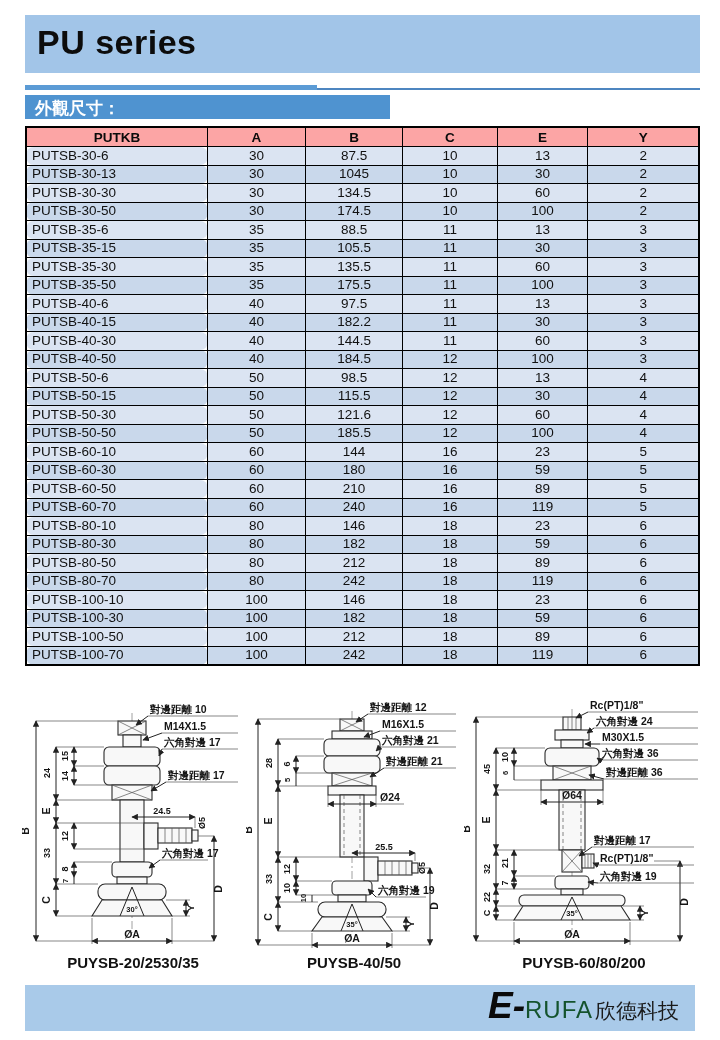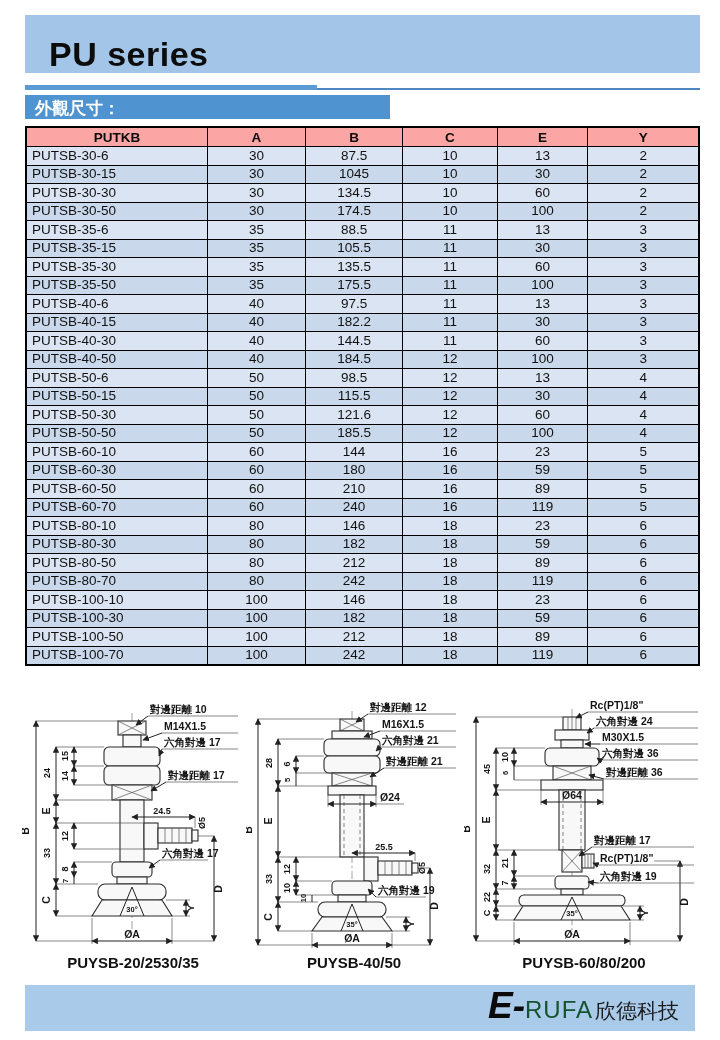--- a/index.html
+++ b/index.html
@@ -1,30 +1,30 @@
 <!DOCTYPE html>
 <html><head>
 <meta charset="utf-8">
 <style>
   html,body{margin:0;padding:0;background:#fff;}
   #page{position:relative;width:720px;height:1040px;background:#fff;overflow:hidden;
         font-family:"Liberation Sans",sans-serif;color:#111;}
   
   .header{position:absolute;left:25px;top:15px;width:675px;height:58px;background:#a2c5e8;}
-  .header h1{margin:12px;padding:8px 0 0 12px;font-size:34px;font-weight:bold;color:#0c0c0c;letter-spacing:.5px;}
+  .header h1{margin:0;padding:8px 0 0 12px;font-size:34px;font-weight:bold;color:#0c0c0c;letter-spacing:.5px;}
   .rule-thin{position:absolute;left:25px;top:88px;width:675px;height:2px;background:#4d86c0;}
   .rule-thick{position:absolute;left:25px;top:85px;width:292px;height:5px;background:#5b9bd5;}
   .section-bar{position:absolute;left:25px;top:95px;width:365px;height:24px;background:#4f93d0;
         color:#fff;font-size:17px;font-weight:bold;line-height:28px;padding-left:10px;box-sizing:border-box;}
   
   table.dims{position:absolute;left:25px;top:126px;width:675px;border-collapse:collapse;
         border:2px solid #000;font-size:13.5px;table-layout:fixed;}
   table.dims th{background:#fca5a5;border:1px solid #000;height:18px;font-weight:bold;color:#0a0a0a;padding:0;}
   table.dims td{border:1px solid #000;height:17.5px;text-align:center;padding:0 2px;line-height:1.05;}
-  table.dims td.name-col{text-align:left;padding-left:5px;}
+  table.dims td.name-col{text-align:left;padding-left:5px;border-radius:8px;}
   table.dims tr.odd td{background:#dbe4f2;}
   table.dims tr.even td{background:#c9d8eb;}
   col.c0{width:27%}col.c1{width:14.5%}col.c2{width:14.5%}col.c3{width:14%}col.c4{width:13.5%}col.c5{width:16.5%}
   
   .figures{position:absolute;left:22px;top:697px;width:682px;display:flex;justify-content:space-between;}
   .fig{text-align:center;}
   .fig .caption{font-size:15px;font-weight:bold;margin-top:1px;}
   svg text{font-family:"Liberation Sans",sans-serif;font-size:10.5px;font-weight:bold;fill:#141414;}
   svg text.t9{font-size:9px}svg text.t8{font-size:7.5px}
   svg .d{stroke:#222;stroke-width:1;fill:none}
@@ -75,21 +75,21 @@
     <tbody id="tbody">
         <tr class="odd">
           <td class="name-col">PUTSB-30-6</td>
           <td>30</td>
           <td>87.5</td>
           <td>10</td>
           <td>13</td>
           <td>2</td>
         </tr>
         <tr class="even">
-          <td class="name-col">PUTSB-30-15</td>
+          <td class="name-col">PUTSB-30-13</td>
           <td>30</td>
           <td>1045</td>
           <td>10</td>
           <td>30</td>
           <td>2</td>
         </tr>
         <tr class="odd">
           <td class="name-col">PUTSB-30-30</td>
           <td>30</td>
           <td>134.5</td>

